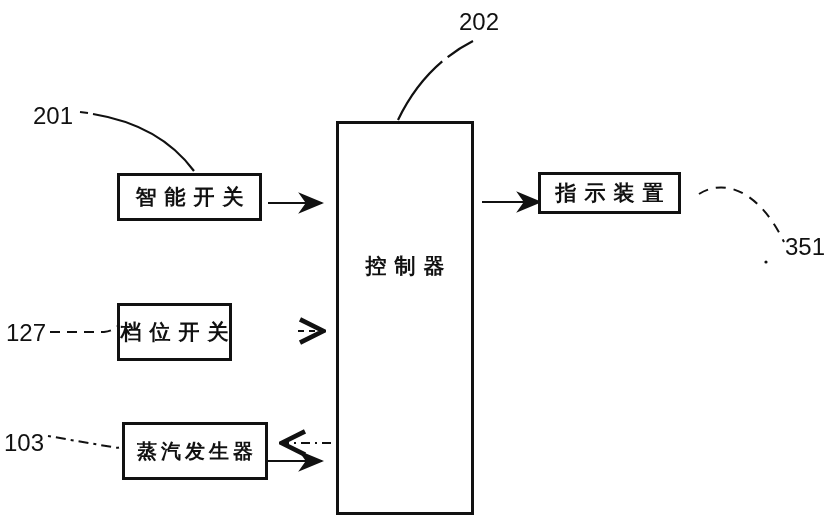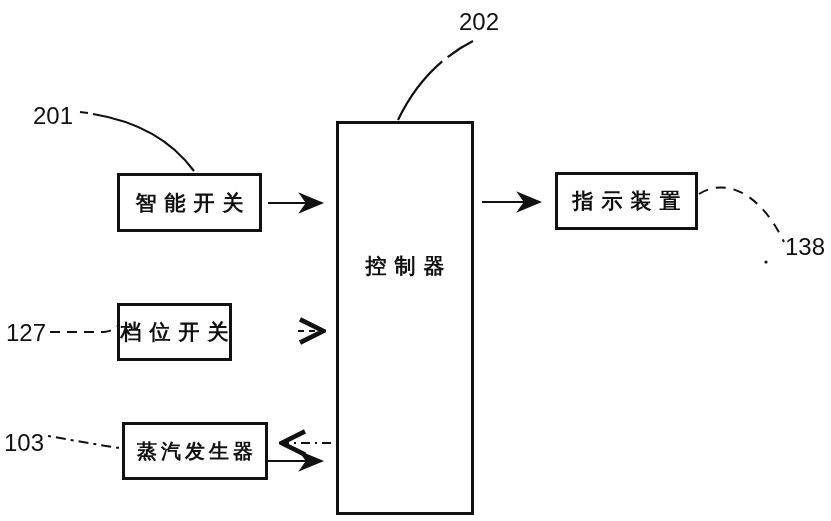--- a/index.html
+++ b/index.html
@@ -32,24 +32,24 @@
     font-size: 21px;
     letter-spacing: 8px;
     margin-right: -8px; 
     white-space: nowrap;
   }
   .box-label.tight {
     font-size: 20px;
     letter-spacing: 4px;
     margin-right: -4px;
   }
-  #box-smart-switch    { left: 117px; top: 173px; width: 145px; height: 59px; }
+  #box-smart-switch    { left: 117px; top: 173px; width: 145px; height: 48px; }
   #box-gear-switch     { left: 117px; top: 303px; width: 115px; height: 58px; }
   #box-steam-generator { left: 122px; top: 422px; width: 146px; height: 58px; }
-  #box-indicator       { left: 555px; top: 172px; width: 143px; height: 58px; }
+  #box-indicator       { left: 538px; top: 172px; width: 143px; height: 42px; }
   #box-controller      { left: 336px; top: 121px; width: 138px; height: 394px;
                          align-items: flex-start; }
   #box-controller .box-label { margin-top: 128px; }
   .ref-num {
     position: absolute;
     color: var(--ink);
     font-family: "Liberation Sans", sans-serif;
     font-weight: normal;
     font-size: 24px;
     line-height: 1;
@@ -116,15 +116,15 @@
   </div>
 
   <div class="box" id="box-indicator">
     <span class="box-label">指示装置</span>
   </div>
 
   <div class="ref-num" id="ref-201">201</div>
   <div class="ref-num" id="ref-202">202</div>
   <div class="ref-num" id="ref-109">127</div>
   <div class="ref-num" id="ref-103">103</div>
-  <div class="ref-num" id="ref-203">138</div>
+  <div class="ref-num" id="ref-203">351</div>
 
 </div>
 
 </body></html>

